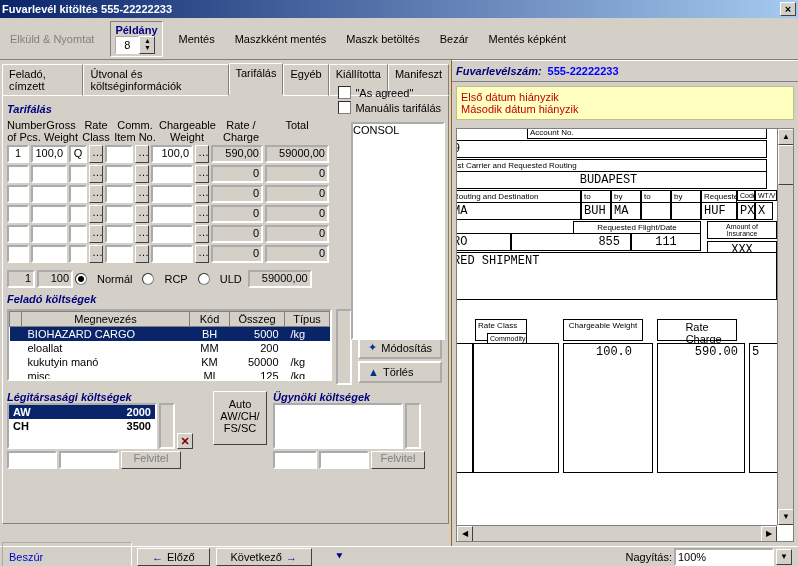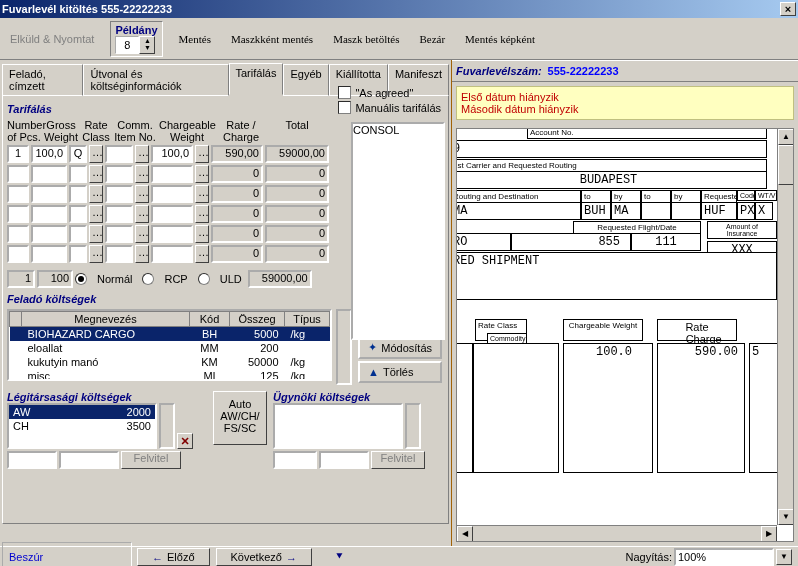--- a/index.html
+++ b/index.html
@@ -3,21 +3,21 @@
 <meta charset="utf-8">
 <style>
 * { box-sizing: border-box; font-family: "Microsoft Sans Serif", Tahoma, Arial, sans-serif; font-size: 11px; }
 body { margin: 0; background: #d4d0c8; width: 798px; height: 566px; overflow: hidden; position: relative; }
 
 .titlebar { background: linear-gradient(to right,#0a246a,#a6caf0); color: #fff; height: 18px; line-height: 18px; padding: 0 2px; font-weight: bold; display: flex; justify-content: space-between; }
 .titlebar .close { width: 16px; height: 14px; margin-top: 2px; background: #d4d0c8; color: #000; text-align: center; line-height: 12px; border: 1px solid #fff; border-right-color:#404040; border-bottom-color:#404040; font-family: Arial; font-weight: bold; }
 
 .toolbar { background:#d4d0c8; border-bottom:1px solid #808080; height:42px; display:flex; align-items:center; gap:12px; padding:2px 6px; }
 .toolbar .btn { text-align:center; color:#808080; line-height:12px; padding: 2px 4px; cursor: default; }
-.toolbar .btn.enabled { color:#000;font-family:Liberation Serif, serif; }
+.toolbar .btn.enabled { color:#000; }
 .toolbar .peldany { border:1px solid #808080; border-right-color:#fff; border-bottom-color:#fff; padding:2px 4px; text-align:center; }
 .peldany-lbl { color:#000080; font-weight:bold; }
 .peldany-row { display:flex; align-items:center; }
 .peldany-row input { width:24px; height:18px; border:1px inset #fff; text-align:center; }
 .spin { width:16px; height:18px; background:#d4d0c8; border:1px solid #fff; border-right-color:#404040; border-bottom-color:#404040; font-size:7px; text-align:center; line-height:7px;}
 
 .main { display:flex; height: calc(100% - 18px - 42px - 20px); }
 .left { width:452px; border-right:1px solid #a16207; padding:2px; position:relative; background:#d4d0c8; }
 .right { flex:1; background:#d4d0c8; display:flex; flex-direction:column; }
 
@@ -48,21 +48,21 @@
 .radio.sel::after { content:""; width:6px; height:6px; background:#000; border-radius:50%;}
 
 .grid { border:2px inset #fff; background:#fff; height:72px; overflow:hidden; }
 .grid table { width:100%; border-collapse:collapse; }
 .grid th { background:#d4d0c8; border:1px solid #808080; padding:1px 3px; font-weight:normal; text-align:center;}
 .grid td { padding:1px 6px; }
 .grid tr.sel td { background:#0a246a; color:#fff;}
 
 .subpanel { display:inline-block; vertical-align:top; }
 .subpanel .hdr { color:#000080; font-weight:bold; font-style:italic;}
-.listbox { border:2px inset #fff; background:#fff; height:46px; width:150px; }
+.listbox { border:2px inset #fff; background:#fff; height:46px; width:150px;font-weight:bold; }
 .listbox div { padding:1px 4px; display:flex; justify-content:space-between;}
 .toolbtn { border:2px outset #fff; background:#d4d0c8; padding:3px 8px; margin:2px; display:flex; align-items:center; gap:4px; }
 .minix { width:16px; height:16px; border:1px solid #fff; border-right-color:#404040; border-bottom-color:#404040; color:#800000; font-weight:bold; text-align:center; line-height:14px;}
 
 .rhdr { display:flex; align-items:center; gap:6px; padding:4px; border-bottom:1px solid #808080; border-top:1px solid #fff;}
 .rhdr .lbl { color:#000080; font-weight:bold; font-style:italic;}
 .rhdr .val { color:#0000ff; font-weight:bold; }
 .warnbox { background:#ffffc0; border:1px solid #c0c080; margin:4px; padding:4px;}
 .warnbox div { color:#c00000; font-weight: normal; }
 .doc { flex:1; margin:4px; background:#fff; border:1px solid #808080; overflow:hidden; position:relative; font-family: "Courier New", monospace; }

